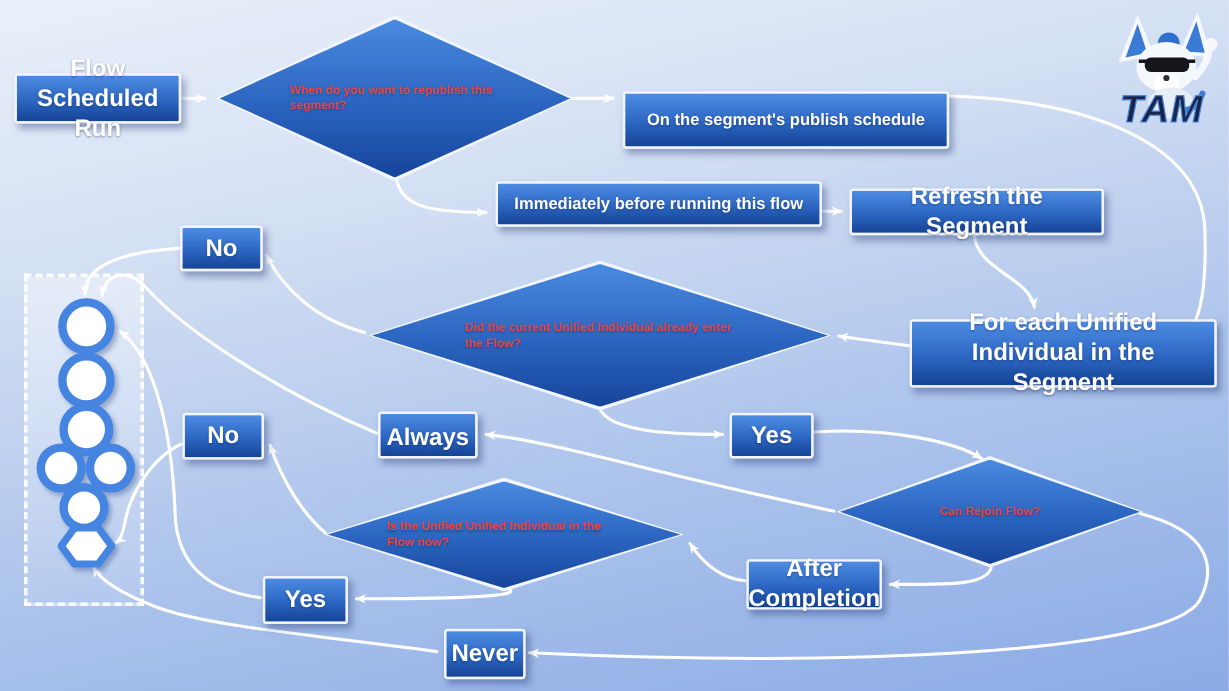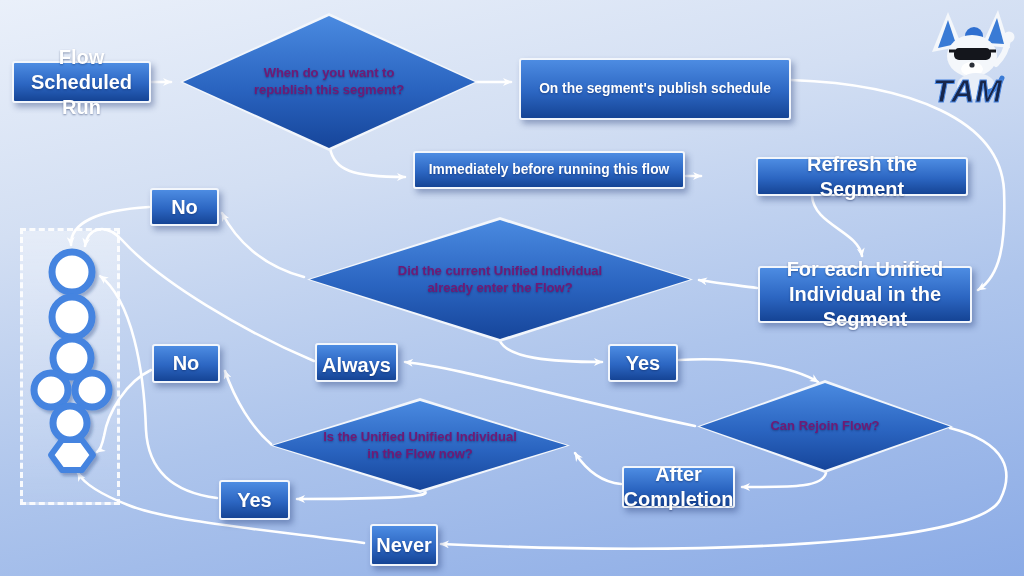--- a/index.html
+++ b/index.html
@@ -22,21 +22,21 @@
   .pbox.nowrap{white-space:nowrap;font-size:13.8px;}
   
   .diamond{position:absolute;}
   .d-outer{position:absolute;inset:0;background:#f2f6fc;
     clip-path:polygon(50% 0,100% 50%,50% 100%,0 50%);
     filter:drop-shadow(3px 4px 4px rgba(25,50,110,.35));}
   .d-inner{position:absolute;inset:3px;
     background:linear-gradient(180deg,#4a8ae0 0%,#2a64c0 55%,#16459a 100%);
     clip-path:polygon(50% 0,100% 50%,50% 100%,0 50%);}
   .d-label{position:absolute;inset:0;display:flex;align-items:center;justify-content:center;
-    text-align:center;color:#701a75;font-weight:700;font-size:13px;line-height:1.3;
+    color:#ef4444;font-weight:700;font-size:10px;line-height:1.3;
     text-shadow:0 1px 2px rgba(10,30,80,.45);}
   .d-label span{display:block;}
   
   .flow-strip{
     position:absolute;left:20px;top:228px;width:100px;height:277px;box-sizing:border-box;
     border:3px dashed rgba(255,255,255,.9);
     background:linear-gradient(180deg,rgba(255,255,255,.42),rgba(255,255,255,.10));
   }
   svg.overlay{position:absolute;left:0;top:0;}
   .logo{position:absolute;left:918px;top:6px;width:100px;height:102px;}
@@ -101,33 +101,33 @@
         <circle cx="70" cy="423" r="17"></circle>
         <polygon points="62,440 82,440 93,455 82,470 62,470 51,455" stroke-width="6" stroke-linejoin="round"></polygon>
       </g>
     </g>
   </svg>
 
   <div class="pbox" style="left:12px;top:61px;width:139px;height:42px;">
     <span>Flow Scheduled Run</span>
   </div>
 
-  <div class="pbox nowrap" style="left:519px;top:58px;width:272px;height:62px;">
+  <div class="pbox nowrap" style="left:519px;top:76px;width:272px;height:48px;">
     <span>On the segment's publish schedule</span>
   </div>
 
   <div class="pbox nowrap" style="left:413px;top:151px;width:272px;height:38px;">
     <span>Immediately before running this flow</span>
   </div>
 
-  <div class="pbox" style="left:708px;top:157px;width:212px;height:39px;margin-left:48px;">
+  <div class="pbox" style="left:708px;top:157px;width:212px;height:39px;">
     <span>Refresh the Segment</span>
   </div>
 
-  <div class="pbox" style="left:758px;top:266px;width:214px;height:57px;">
+  <div class="pbox" style="left:758px;top:266px;width:256px;height:57px;">
     <span>For each Unified Individual in the Segment</span>
   </div>
 
   <div class="pbox" style="left:150px;top:188px;width:69px;height:38px;">
     <span>No</span>
   </div>
 
   <div class="pbox" style="left:315px;top:343px;width:83px;height:39px;align-items:flex-end;">
     <span>Always</span>
   </div>

